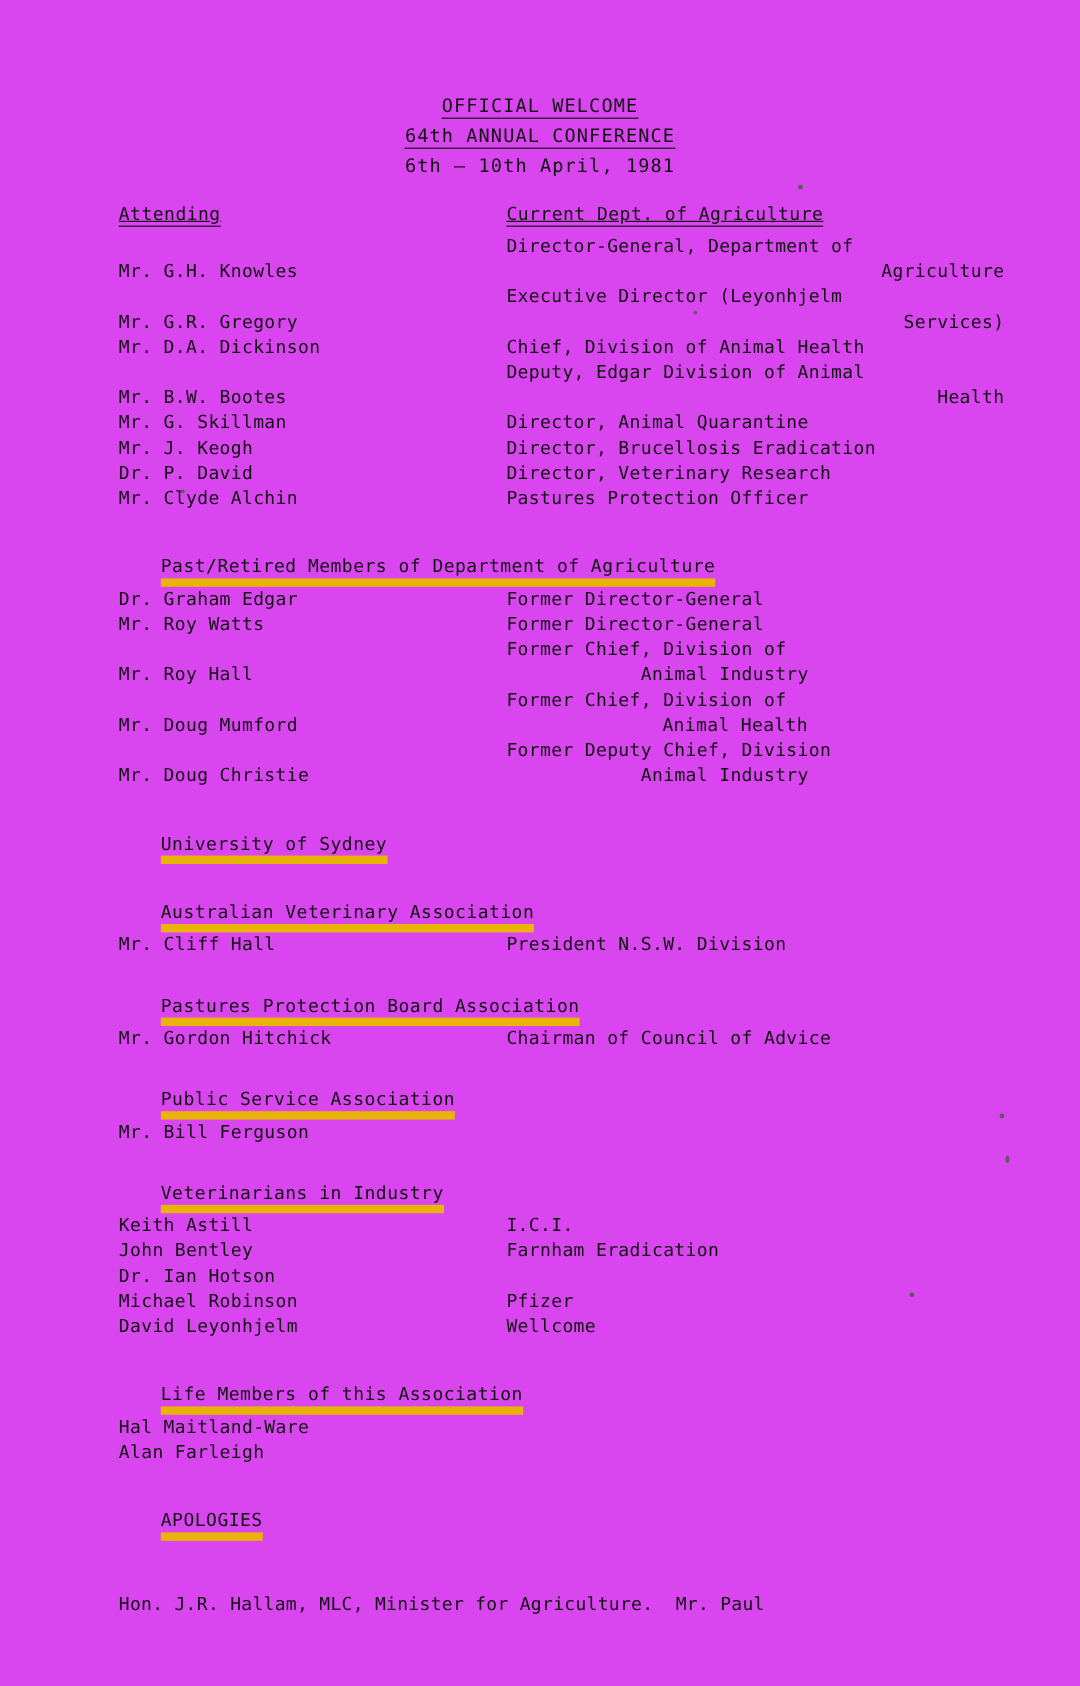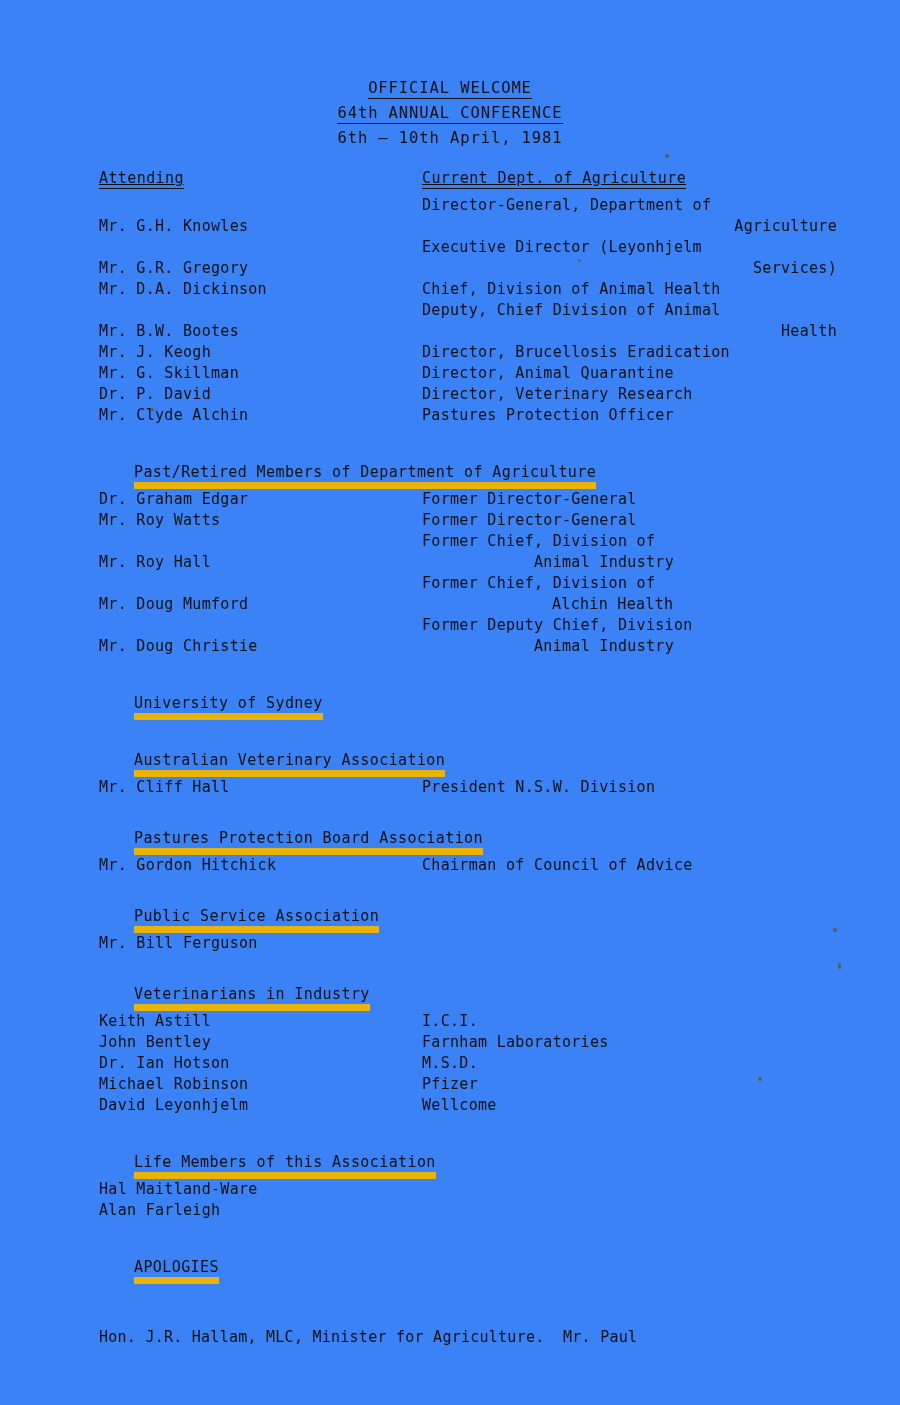--- a/index.html
+++ b/index.html
@@ -4,21 +4,21 @@
 <style>
   html, body {
     margin: 0;
     padding: 0;
     background: #ffffff;
   }
   .page {
     position: relative;
     width: 900px;
     height: 1405px;
-    background: #3b82f6;
+    background: #d946ef;
     font-family: "DejaVu Sans Mono", "Liberation Mono", monospace;
     color: #111111;
     overflow: hidden;
   }
 
   
   .title-block {
     position: absolute;
     top: 76px;
     left: 0;
@@ -168,34 +168,34 @@
         <div class="role"><span>Executive Director (Leyonhjelm</span><span class="cont-right">Services)</span></div>
       </div>
 
       <div class="entry">
         <div class="name">Mr. D.A. Dickinson</div>
         <div class="role">Chief, Division of Animal Health</div>
       </div>
 
       <div class="entry">
         <div class="name">Mr. B.W. Bootes</div>
-        <div class="role"><span>Deputy, Chief Division of Animal</span><span class="cont-right">Health</span></div>
+        <div class="role"><span>Deputy, Edgar Division of Animal</span><span class="cont-right">Health</span></div>
+      </div>
+
+      <div class="entry">
+        <div class="name">Mr. G. Skillman</div>
+        <div class="role">Director, Animal Quarantine</div>
       </div>
 
       <div class="entry">
         <div class="name">Mr. J. Keogh</div>
         <div class="role">Director, Brucellosis Eradication</div>
       </div>
 
       <div class="entry">
-        <div class="name">Mr. G. Skillman</div>
-        <div class="role">Director, Animal Quarantine</div>
-      </div>
-
-      <div class="entry">
         <div class="name">Dr. P. David</div>
         <div class="role">Director, Veterinary Research</div>
       </div>
 
       <div class="entry">
         <div class="name">Mr. Clyde Alchin</div>
         <div class="role">Pastures Protection Officer</div>
       </div>
     </div>
 
@@ -214,21 +214,21 @@
         <div class="role">Former Director-General</div>
       </div>
 
       <div class="entry">
         <div class="name">Mr. Roy Hall</div>
         <div class="role"><span>Former Chief, Division of</span><span class="cont-indent">Animal Industry</span></div>
       </div>
 
       <div class="entry">
         <div class="name">Mr. Doug Mumford</div>
-        <div class="role"><span>Former Chief, Division of</span><span class="cont-indent2">Alchin Health</span></div>
+        <div class="role"><span>Former Chief, Division of</span><span class="cont-indent2">Animal Health</span></div>
       </div>
 
       <div class="entry">
         <div class="name">Mr. Doug Christie</div>
         <div class="role"><span>Former Deputy Chief, Division</span><span class="cont-indent">Animal Industry</span></div>
       </div>
     </div>
 
     <div class="gap-xl"></div>
 
@@ -270,25 +270,24 @@
 
     <div class="section">
       <div class="section-heading"><span class="u">Veterinarians in Industry</span></div>
 
       <div class="entry">
         <div class="name">Keith Astill</div>
         <div class="role">I.C.I.</div>
       </div>
       <div class="entry">
         <div class="name">John Bentley</div>
-        <div class="role">Farnham Laboratories</div>
+        <div class="role">Farnham Eradication</div>
       </div>
       <div class="entry">
         <div class="name">Dr. Ian Hotson</div>
-        <div class="role">M.S.D.</div>
       </div>
       <div class="entry">
         <div class="name">Michael Robinson</div>
         <div class="role">Pfizer</div>
       </div>
       <div class="entry">
         <div class="name">David Leyonhjelm</div>
         <div class="role">Wellcome</div>
       </div>
     </div>

